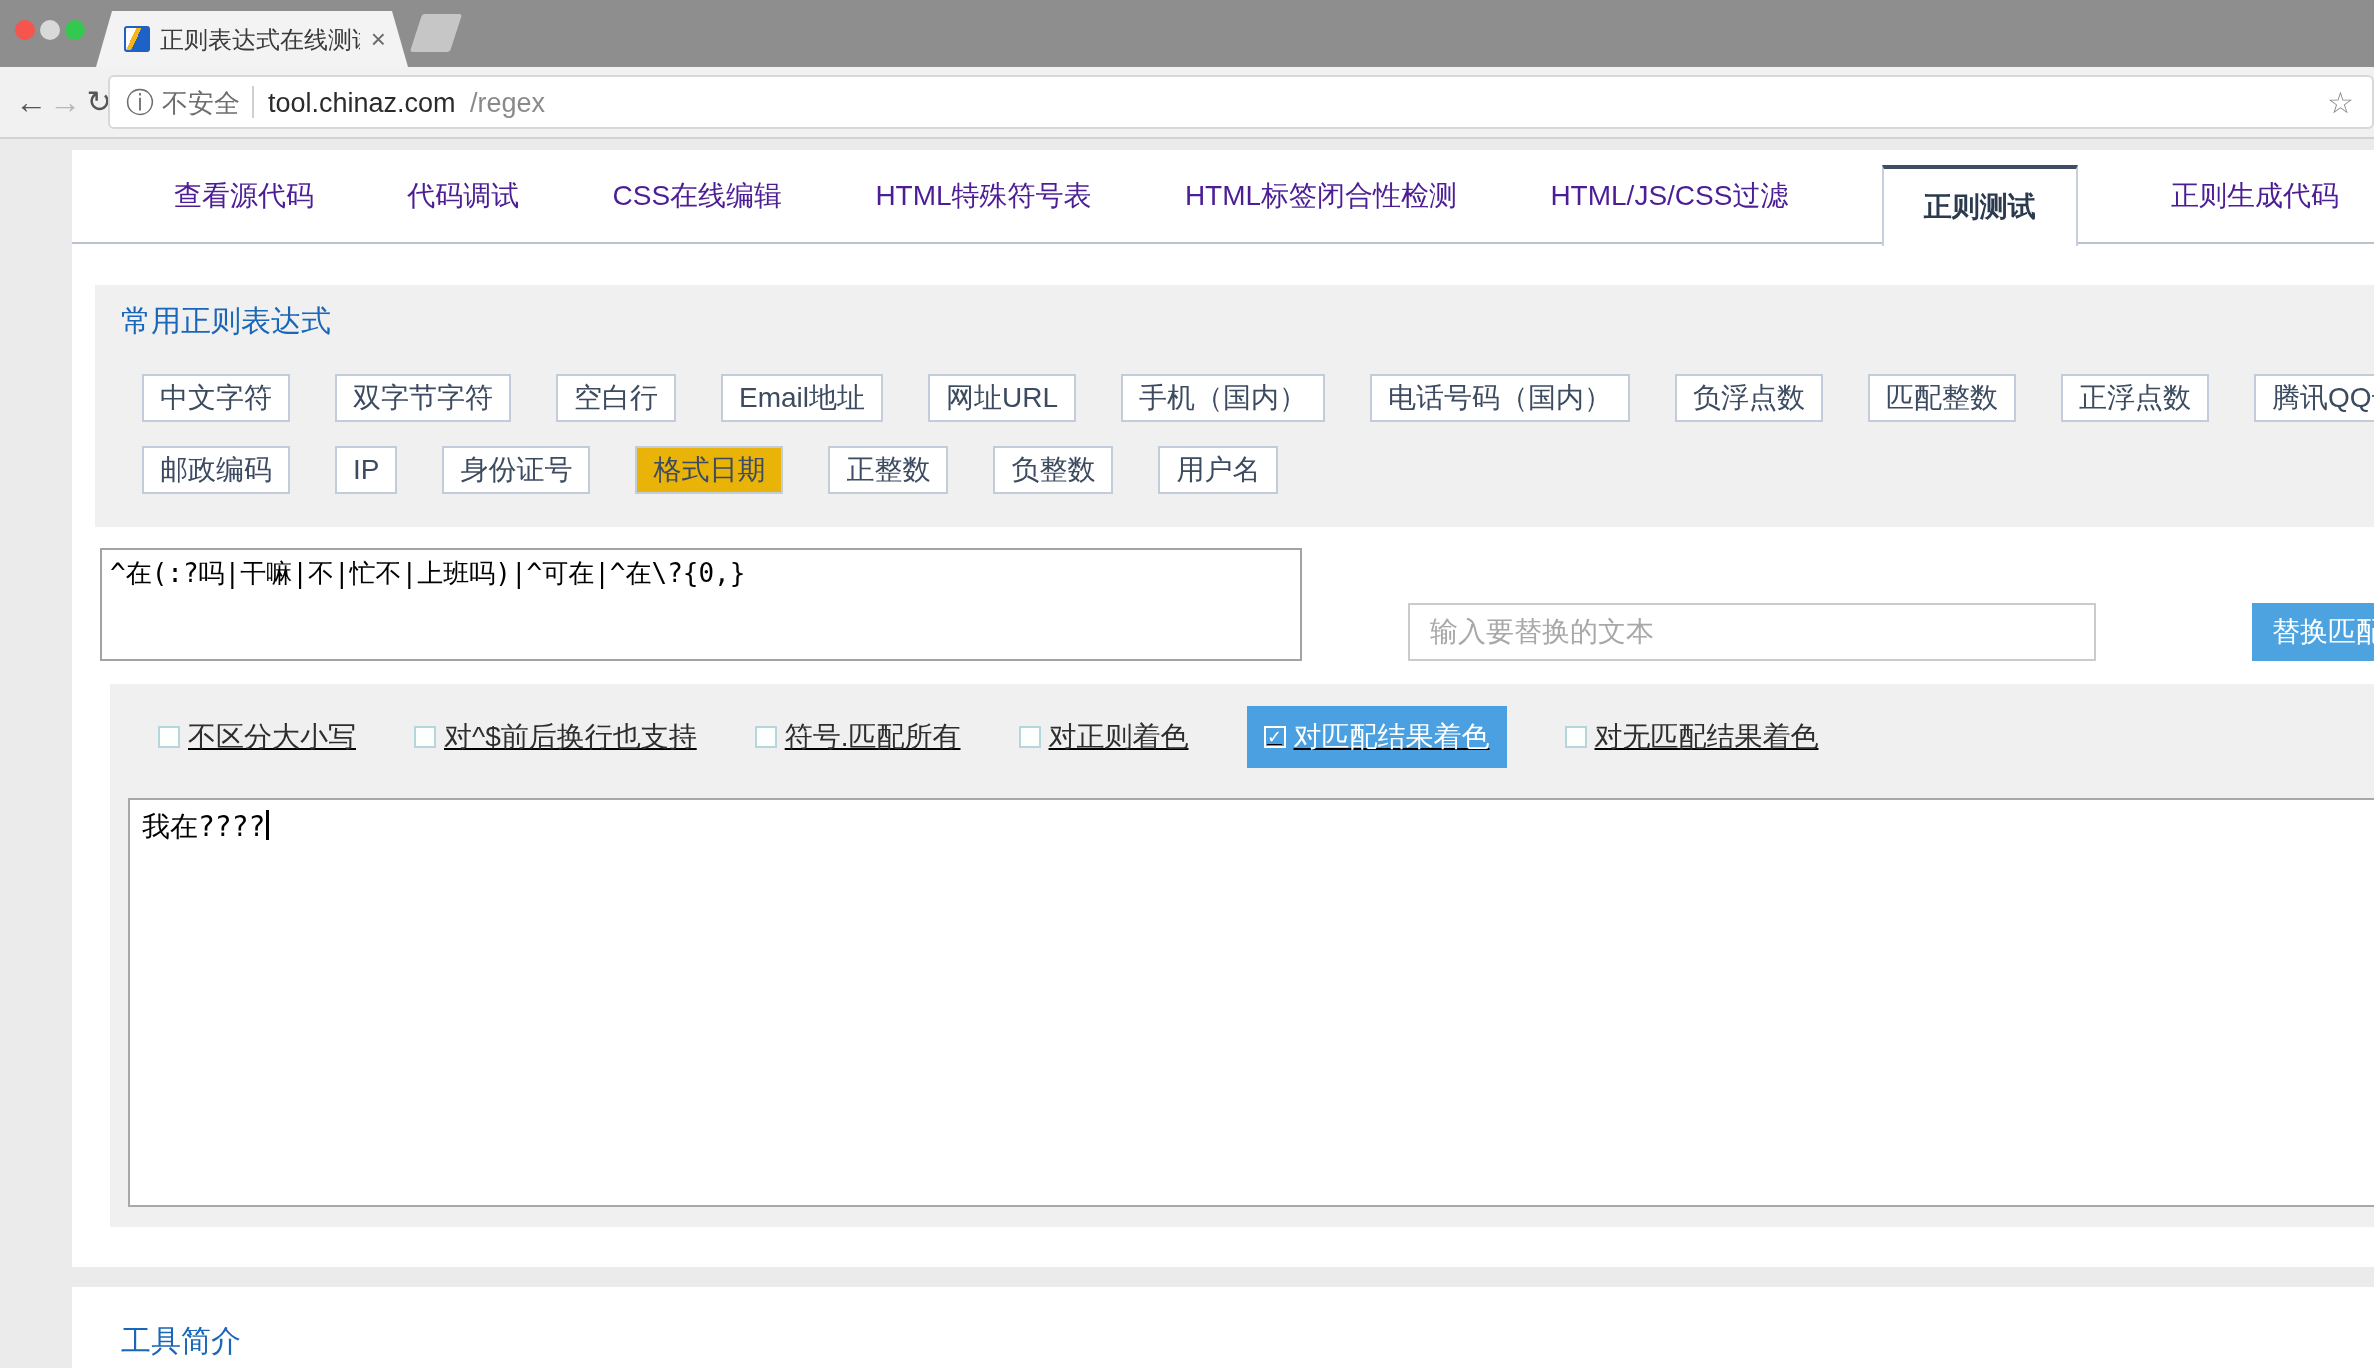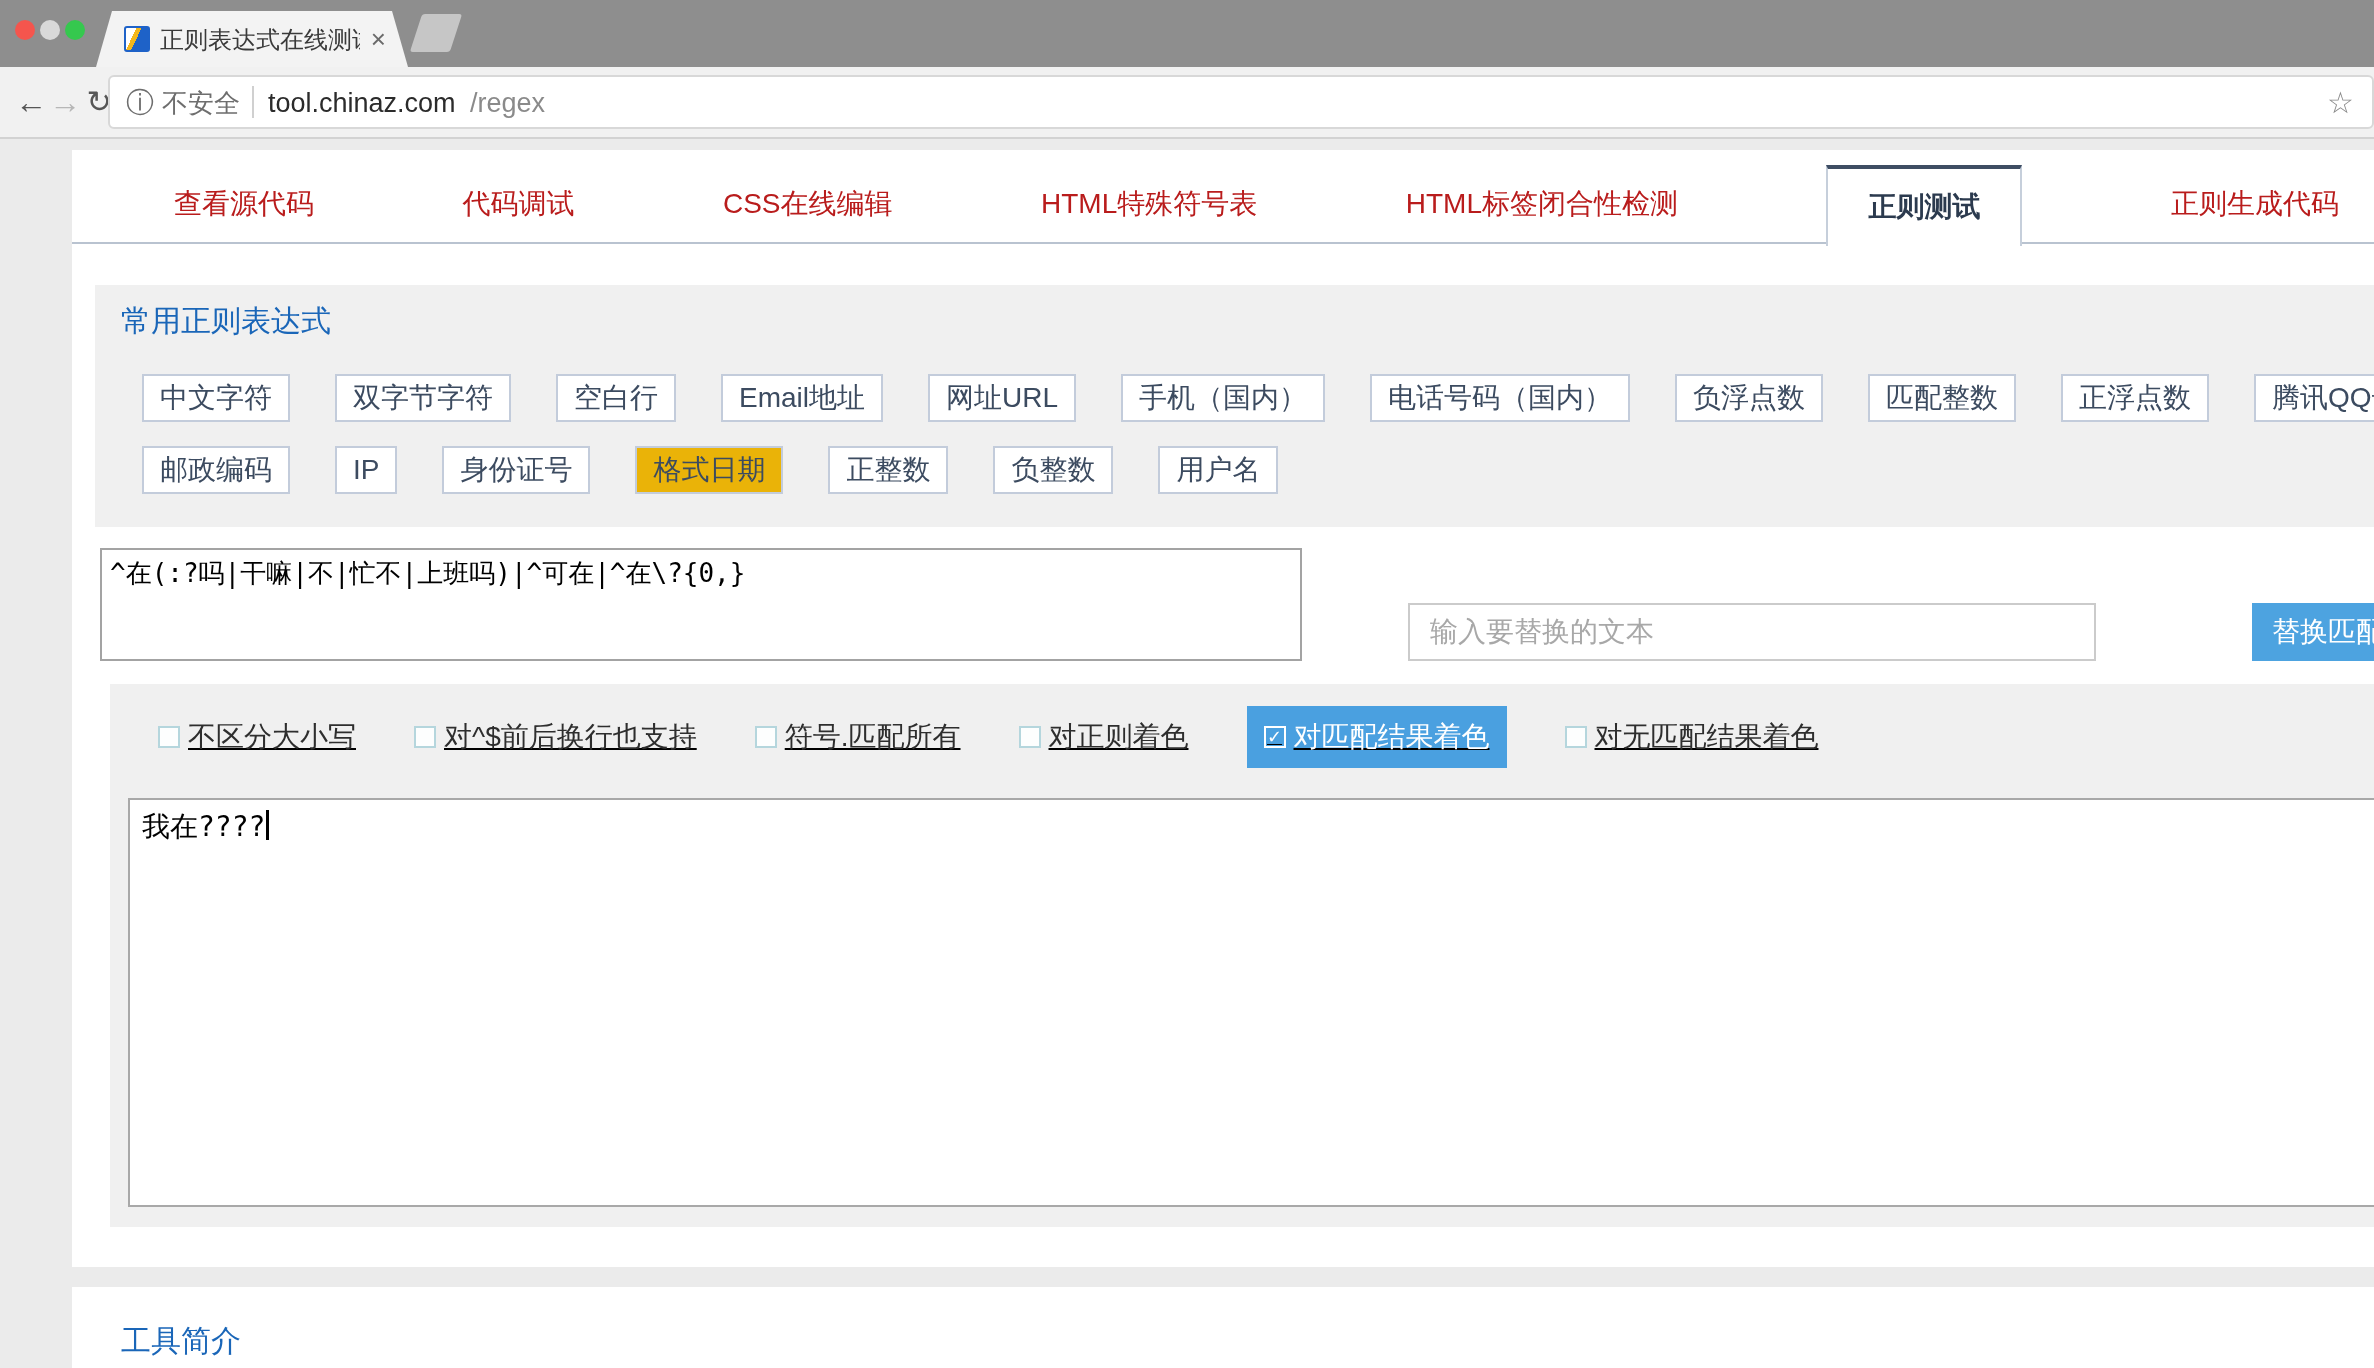--- a/index.html
+++ b/index.html
@@ -56,22 +56,22 @@
   
   .wrap1 { position:absolute; left:72px; top:150px; width:2330px; height:1117px; background:#ffffff; }
   .wrap2 { position:absolute; left:72px; top:1287px; width:2330px; height:81px; background:#ffffff; }
 
   .nav {
     position:relative; width:100%; height:94px; border-bottom:2px solid #b9c3d0;
     display:flex; justify-content:space-between; align-items:flex-start;
     padding:0 63px 0 102px;
   }
   .nav-item {
-    height:114px; line-height:92px; font-size:28px; color:#b91c1c;
-    white-space:nowrap; cursor:pointer;margin-top:8px;
+    height:114px; line-height:92px; font-size:28px; color:#4c1d95;
+    white-space:nowrap; cursor:pointer;
   }
   .nav-item.active {
     margin-top:15px; height:81px; line-height:75px;
     padding:0 40px; background:#ffffff; color:#2b3a4e;
     border-top:4px solid #3e4d63; border-left:2px solid #c6cfdb; border-right:2px solid #c6cfdb;
     position:relative; z-index:2;font-weight:bold;
   }
 
   .panel1 { position:absolute; left:23px; top:135px; width:2307px; height:242px; background:#f0f0f0; padding-top:16px; }
   .sec-title { margin-left:26px; font-size:30px; color:#1a66b8; }
@@ -156,20 +156,21 @@
 </div>
 
 <div class="wrap1">
 
   <div class="nav">
     <div class="nav-item">查看源代码</div>
     <div class="nav-item">代码调试</div>
     <div class="nav-item">CSS在线编辑</div>
     <div class="nav-item">HTML特殊符号表</div>
     <div class="nav-item">HTML标签闭合性检测</div>
+    <div class="nav-item">HTML/JS/CSS过滤</div>
     <div class="nav-item active">正则测试</div>
     <div class="nav-item">正则生成代码</div>
   </div>
 
   <div class="panel1">
     <div class="sec-title">常用正则表达式</div>
     <div class="btnrow r1">
       <button class="rbtn">中文字符</button>
       <button class="rbtn">双字节字符</button>
       <button class="rbtn">空白行</button>

